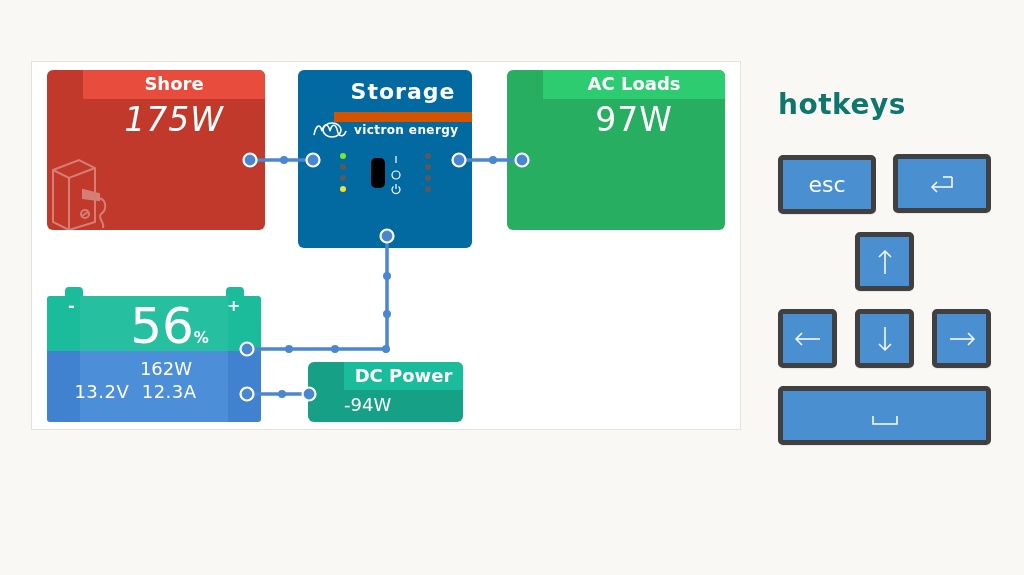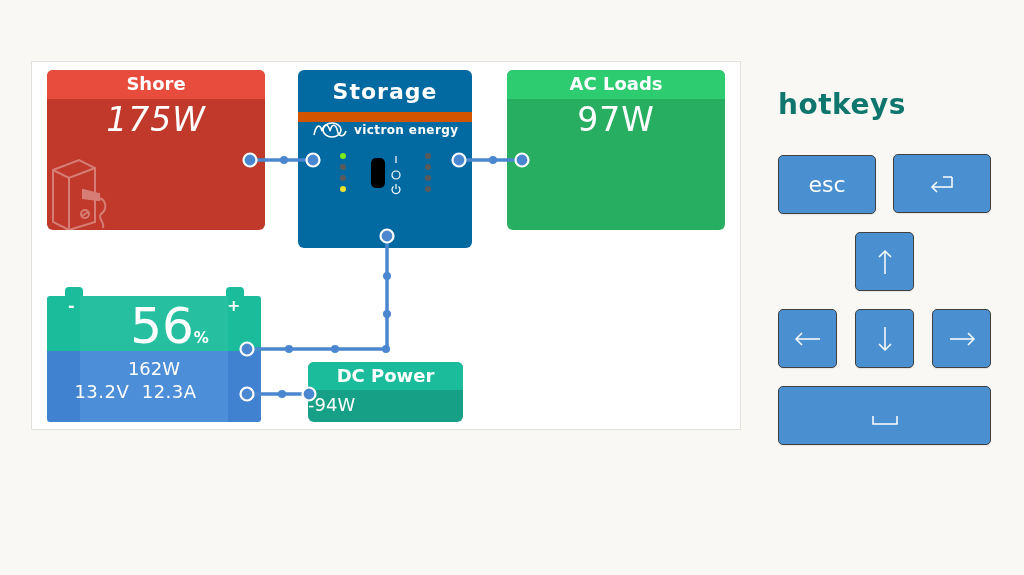--- a/index.html
+++ b/index.html
@@ -2,21 +2,21 @@
 <html><head>
 <meta charset="utf-8">
 <style>
   * { box-sizing: border-box; margin: 0; padding: 0; }
   html, body { width: 1024px; height: 575px; overflow: hidden; }
   body { background: #f9f8f5; font-family: "DejaVu Sans", sans-serif; position: relative; }
 
   .frame { position: absolute; left: 31px; top: 61px; width: 710px; height: 369px;
            background: #ffffff; border: 1px solid #e4e2dd; }
 
-  .box { position: absolute; border-radius: 6px; overflow: hidden; color: #fff; }
+  .box { position: absolute; border-radius: 6px; overflow: hidden; color: #fff; padding-left: 36px; }
   .box .hdr { text-align: center; font-weight: bold; }
 
   
   #shore { left: 47px; top: 70px; width: 218px; height: 160px; background: #c0392b; }
   #shore .hdr { background: #e74c3c; height: 29px; line-height: 28px; font-size: 18px; }
   #shore .val { text-align: center; font-size: 33px; line-height: 40px; margin-top: 1px; letter-spacing: 1px; font-style: italic; }
   #shore .icon { position: absolute; left: 2px; top: 86px; width: 64px; height: 76px; opacity: 0.35; }
 
   
   #storage { left: 298px; top: 70px; width: 174px; height: 178px; background: #0369a1; border-radius: 6px; }
@@ -35,33 +35,33 @@
   
   #battery { left: 47px; top: 296px; width: 214px; height: 126px; border-radius: 3px; }
   #battery .top { position: absolute; left: 0; top: 0; width: 214px; height: 55px; background: #1abc9c; }
   #battery .top .mid { position: absolute; left: 33px; top: 0; width: 148px; height: 55px; background: #26c0a1; }
   #battery .bot { position: absolute; left: 0; top: 55px; width: 214px; height: 71px; background: #4182d0; }
   #battery .bot .mid { position: absolute; left: 33px; top: 0; width: 148px; height: 71px; background: #4c8ed8; }
   .term { position: absolute; width: 18px; height: 10px; background: #1abc9c; border-radius: 4px 4px 0 0; }
   #battery .soc { position: absolute; left: 0; width: 245px; top: 0; text-align: center; font-size: 50px; line-height: 60px; }
   #battery .soc .pct { font-size: 15px; font-weight: bold; }
   #battery .sign { position: absolute; font-size: 16px; font-weight: bold; top: 0; }
-  #battery .pw { position: absolute; left: 0; width: 214px; top: 62px; text-align: center; font-size: 18px; line-height: 22px; }
+  #battery .pw { position: absolute; left: 12px; width: 214px; top: 62px; text-align: center; font-size: 18px; line-height: 22px; }
   #battery .va { position: absolute; left: 0; width: 177px; top: 85px; text-align: center; font-size: 18px; line-height: 22px; letter-spacing: 0.5px; }
 
   
   #dcpower { left: 308px; top: 362px; width: 155px; height: 60px; background: #16a085; }
   #dcpower .hdr { background: #1abc9c; height: 28px; line-height: 28px; font-size: 18px; text-align: center; }
   #dcpower .val { text-align: left; font-size: 18px; line-height: 30px; }
 
   svg.wires { position: absolute; left: 0; top: 0; width: 1024px; height: 575px; pointer-events: none; }
 
   
   .hk-title { position: absolute; left: 778px; top: 88px; font-size: 28px; color: #0f766e; font-family: "DejaVu Sans", sans-serif; font-weight: bold; letter-spacing: 0.5px; }
-  .key { position: absolute; background: #4a90d0; border: 1px solid #404040; border-radius: 5px; color: #fff;
+  .key { position: absolute; background: #4a90d0; border: 5px solid #404040; border-radius: 5px; color: #fff;
          display: flex; align-items: center; justify-content: center; font-size: 22px; box-shadow: 0 1px 1px rgba(0,0,0,0.08); cursor: pointer; }
   .key svg { display: block; }
 </style>
 </head>
 <body>
 
 <div class="frame"></div>
 
 <div class="box" id="shore">
   <div class="hdr">Shore</div>

